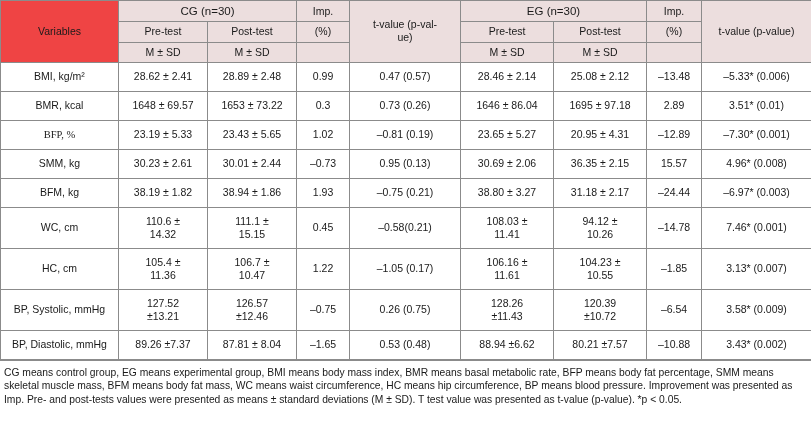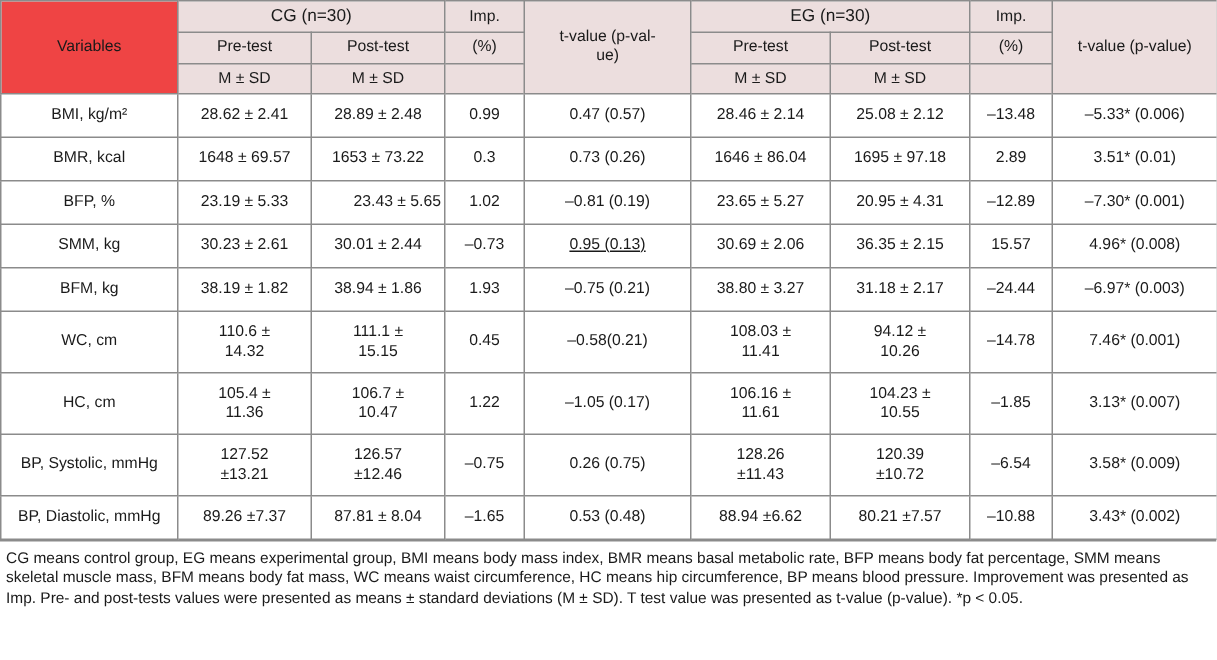--- a/index.html
+++ b/index.html
@@ -145,36 +145,36 @@
           <td style="white-space: pre-line;">1648 ± 69.57</td>
           <td style="white-space: pre-line;">1653 ± 73.22</td>
           <td style="white-space: pre-line;">0.3</td>
           <td style="white-space: pre-line;">0.73 (0.26)</td>
           <td style="white-space: pre-line;">1646 ± 86.04</td>
           <td style="white-space: pre-line;">1695 ± 97.18</td>
           <td style="white-space: pre-line;">2.89</td>
           <td style="white-space: pre-line;">3.51* (0.01)</td>
         </tr>
         <tr class="body-row">
-          <td style="white-space: pre-line;">BFP, %</td>
+          <td style="white-space: pre-line; font-family: Liberation Serif, serif;">BFP, %</td>
           <td style="white-space: pre-line;">23.19 ± 5.33</td>
-          <td style="white-space: pre-line; text-align: right;">23.43 ± 5.65</td>
+          <td style="white-space: pre-line;">23.43 ± 5.65</td>
           <td style="white-space: pre-line;">1.02</td>
           <td style="white-space: pre-line;">–0.81 (0.19)</td>
           <td style="white-space: pre-line;">23.65 ± 5.27</td>
           <td style="white-space: pre-line;">20.95 ± 4.31</td>
           <td style="white-space: pre-line;">–12.89</td>
           <td style="white-space: pre-line;">–7.30* (0.001)</td>
         </tr>
         <tr class="body-row">
           <td style="white-space: pre-line;">SMM, kg</td>
           <td style="white-space: pre-line;">30.23 ± 2.61</td>
           <td style="white-space: pre-line;">30.01 ± 2.44</td>
           <td style="white-space: pre-line;">–0.73</td>
-          <td style="white-space: pre-line; text-decoration: underline;">0.95 (0.13)</td>
+          <td style="white-space: pre-line;">0.95 (0.13)</td>
           <td style="white-space: pre-line;">30.69 ± 2.06</td>
           <td style="white-space: pre-line; text-align: center;">36.35 ± 2.15</td>
           <td style="white-space: pre-line;">15.57</td>
           <td style="white-space: pre-line;">4.96* (0.008)</td>
         </tr>
         <tr class="body-row">
           <td style="white-space: pre-line;">BFM, kg</td>
           <td style="white-space: pre-line;">38.19 ± 1.82</td>
           <td style="white-space: pre-line;">38.94 ± 1.86</td>
           <td style="white-space: pre-line;">1.93</td>

